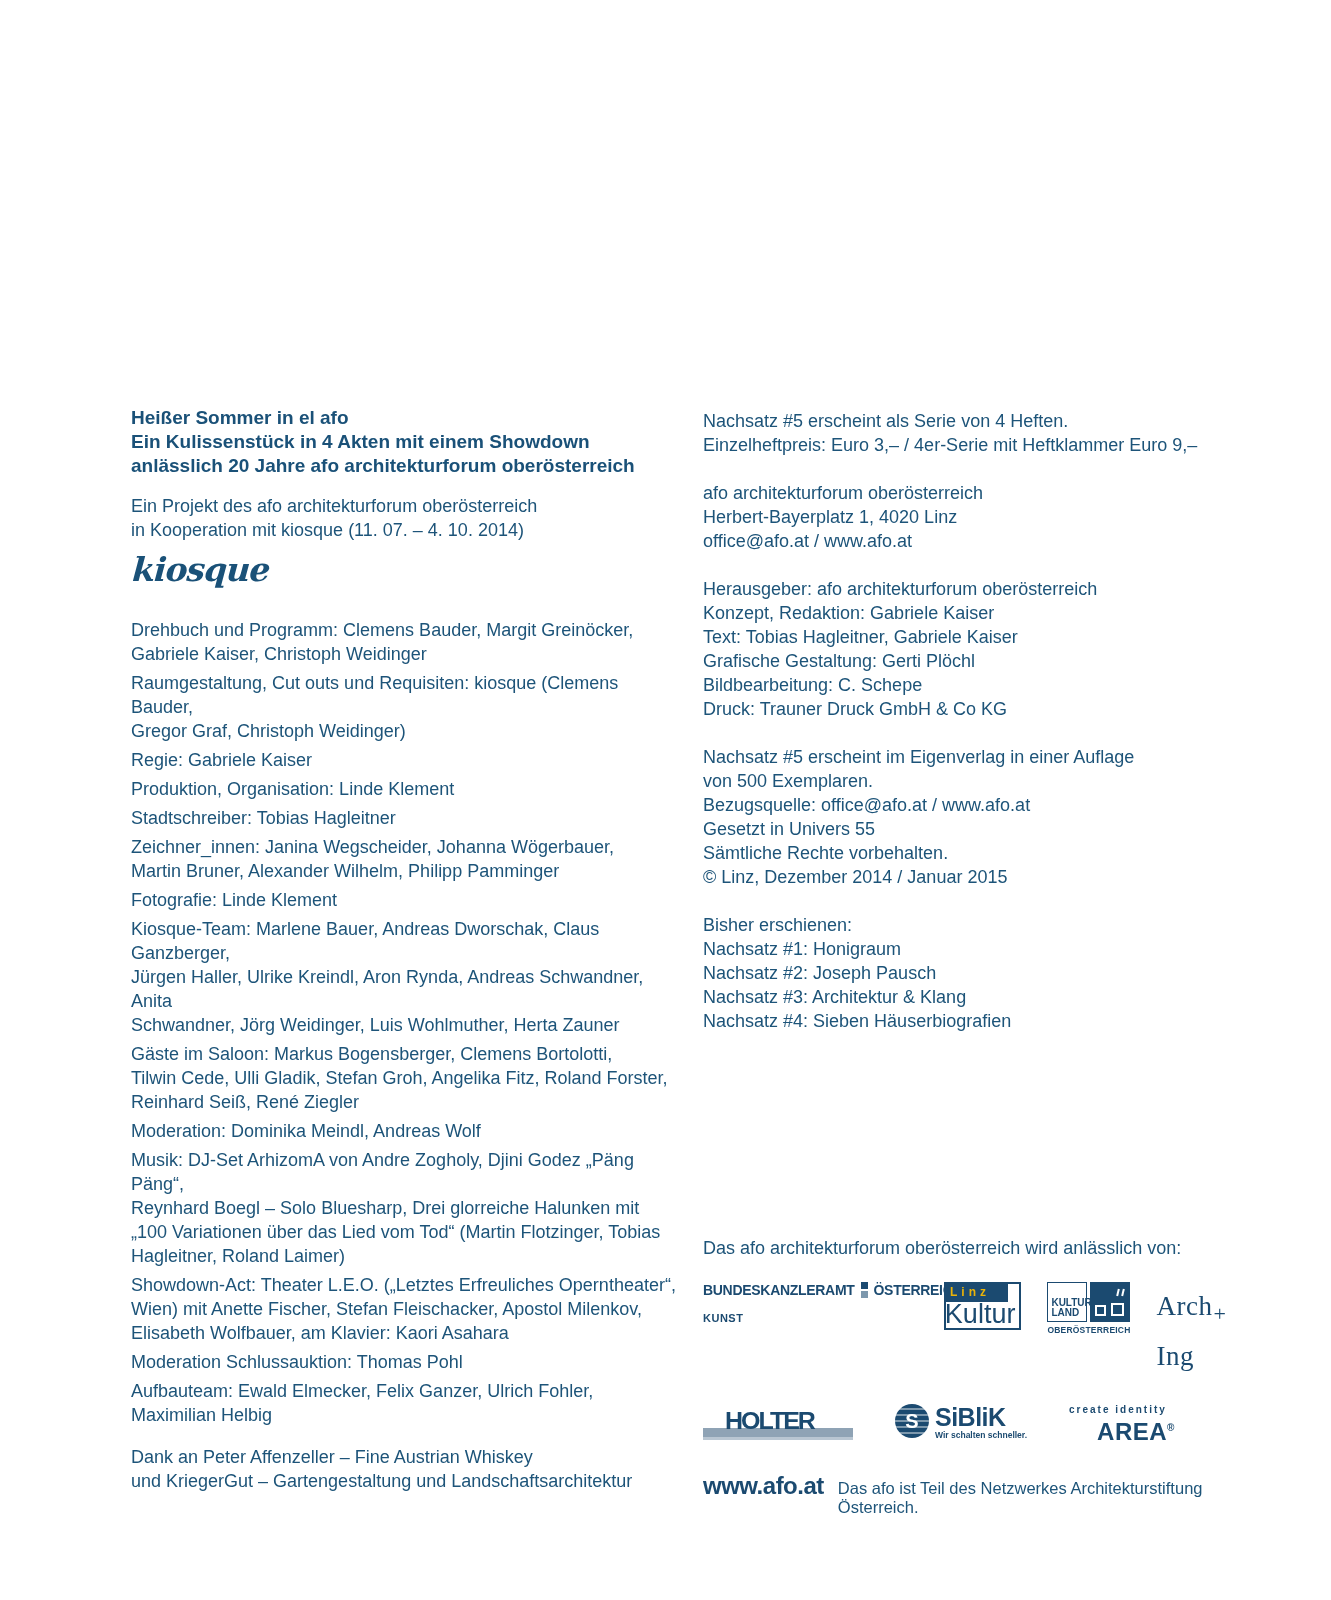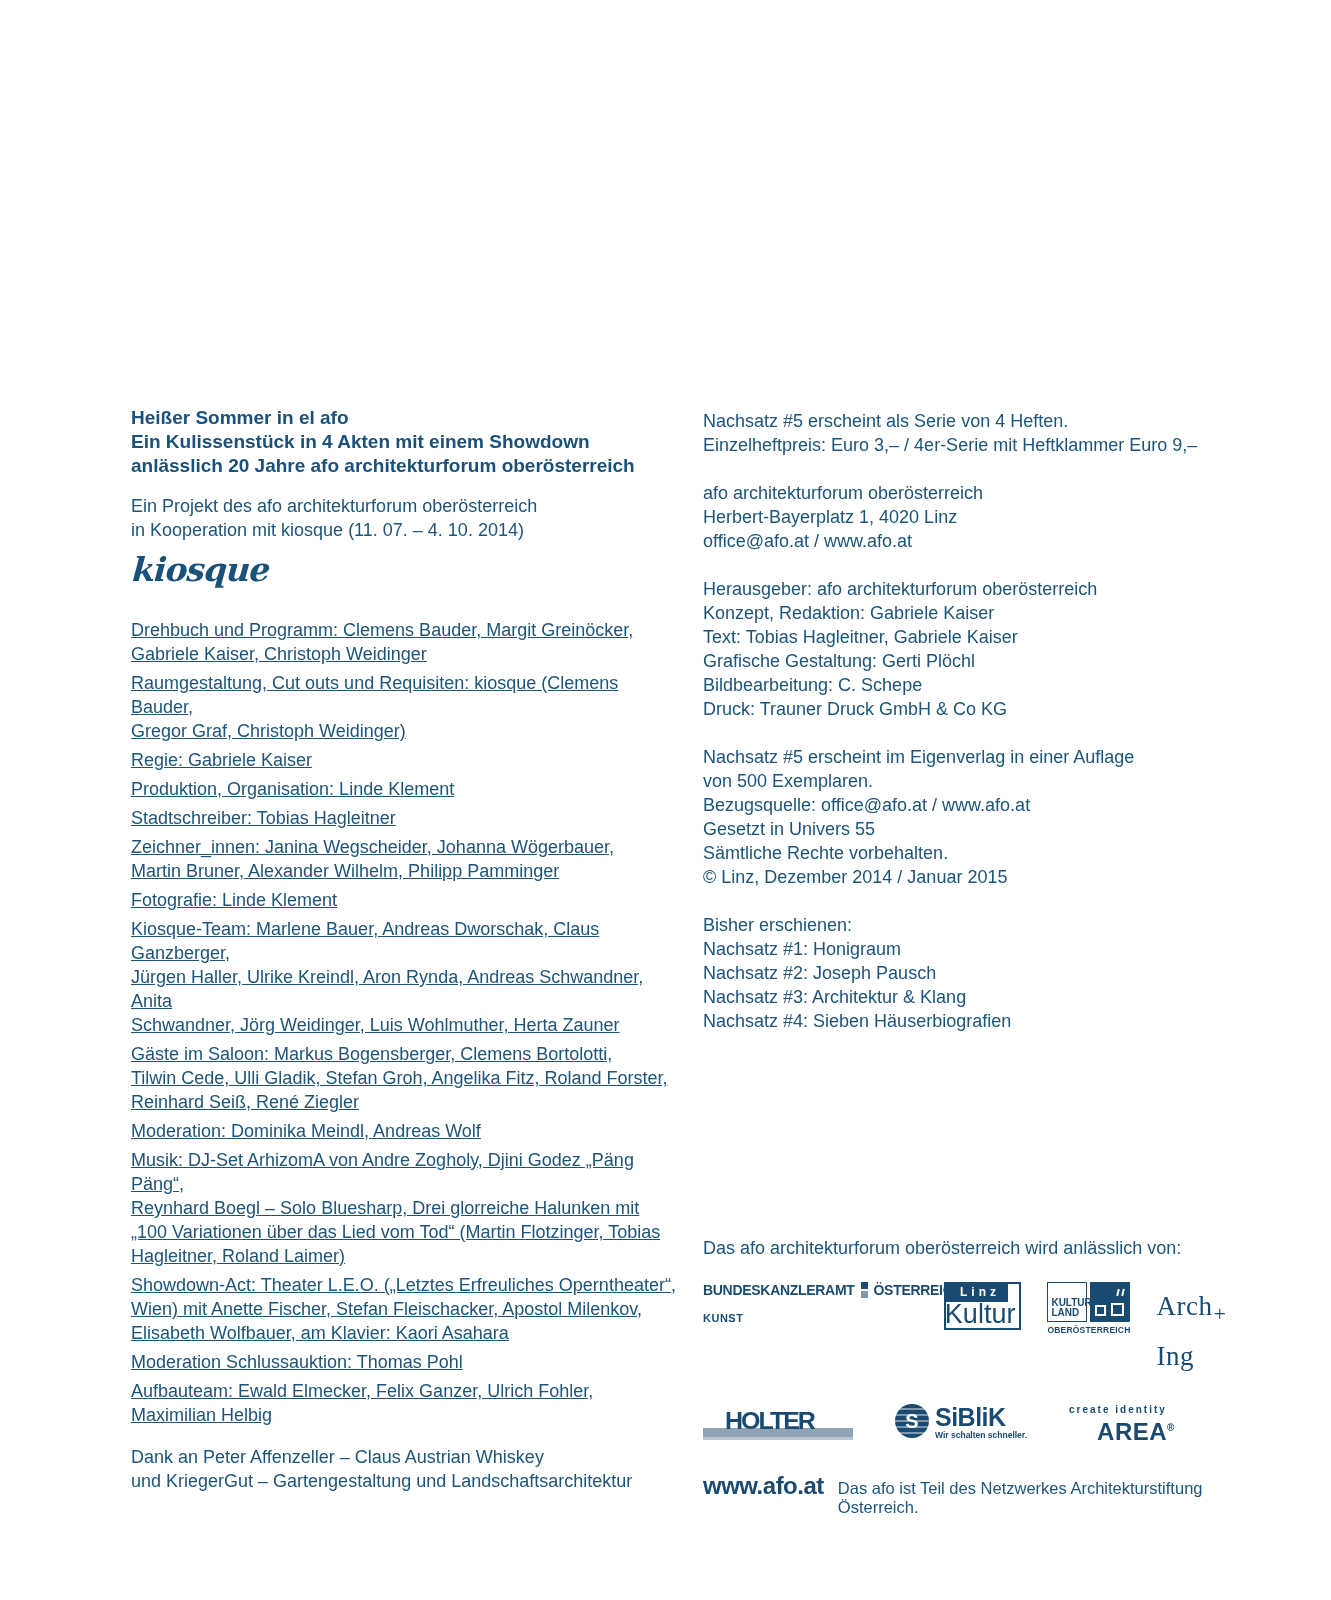--- a/index.html
+++ b/index.html
@@ -21,21 +21,21 @@
   }
   .intro { margin-bottom: 8px; }
   .kiosque {
     font-family: "DejaVu Serif", serif;
     font-style: italic; font-weight: bold;
     font-size: 33px; line-height: 40px;
     letter-spacing: -1px; transform: skewX(-4deg);
     transform-origin: left bottom;
     margin-bottom: 28px; color: #1a5178;
   }
-  .credit { margin-bottom: 5px; text-decoration: underline; }
+  .credit { margin-bottom: 5px; }
   .thanks { margin-top: 18px; }
 
   .col-right .block { margin-bottom: 24px; }
 
   
   .support { position: absolute; left: 703px; top: 1236px; width: 540px; }
   .support-heading { font-size: 18px; line-height: 24px; margin-bottom: 22px; }
 
   .logo-row { display: flex; align-items: flex-start; gap: 26px; }
   .logo-row2 { display: flex; align-items: flex-start; gap: 42px; margin-top: 22px; }
@@ -47,22 +47,22 @@
   .bka-word { font-size: 14px; font-weight: bold; letter-spacing: -0.3px; }
   .bka-squares { display: inline-flex; flex-direction: column; gap: 2px; }
   .bka-squares .sq1 { width: 7px; height: 7px; background: #1b4a70; }
   .bka-squares .sq2 { width: 7px; height: 7px; background: #7d98ad; }
   .bka-sub { font-size: 11px; font-weight: bold; letter-spacing: 0.5px; margin-top: 14px; }
 
   
   .linz-box { width: 96px; height: 48px; border: 2px solid #1b4a70; position: relative; background: #fff; }
   .linz-top {
     position: absolute; top: -2px; left: -2px; width: 64px; height: 20px;
-    background: #1b4a70; color: #ffffff; font-size: 12px; font-weight: bold;
-    letter-spacing: 4px; padding: 3px 0 0 16px;
+    background: #1b4a70; color: #eab308; font-size: 12px; font-weight: bold;
+    letter-spacing: 4px; padding: 3px 0 0 6px;
   }
   .linz-bottom {
     position: absolute; bottom: 0px; right: 4px;
     font-size: 27px; line-height: 27px; font-weight: normal; color: #1b4a70;
   }
 
   
   .kulturland { width: 86px; text-align: center; }
   .kl-squares { display: flex; gap: 3px; }
   .kl-left { width: 40px; height: 40px; border: 1px solid #1b4a70; background: #fff;
@@ -150,21 +150,21 @@
 „100 Variationen über das Lied vom Tod“ (Martin Flotzinger, Tobias
 Hagleitner, Roland Laimer)</p>
       <p class="para credit">Showdown-Act: Theater L.E.O. („Letztes Erfreuliches Operntheater“,
 Wien) mit Anette Fischer, Stefan Fleischacker, Apostol Milenkov,
 Elisabeth Wolfbauer, am Klavier: Kaori Asahara</p>
       <p class="para credit">Moderation Schlussauktion: Thomas Pohl</p>
       <p class="para credit">Aufbauteam: Ewald Elmecker, Felix Ganzer, Ulrich Fohler,
 Maximilian Helbig</p>
     </div>
 
-    <p class="para thanks">Dank an Peter Affenzeller – Claus Austrian Whiskey
+    <p class="para thanks">Dank an Peter Affenzeller – Fine Austrian Whiskey
 und KriegerGut – Gartengestaltung und Landschaftsarchitektur</p>
   </div>
 
   <div class="col-right">
     <p class="para block">Nachsatz #5 erscheint als Serie von 4 Heften.
 Einzelheftpreis: Euro 3,– / 4er-Serie mit Heftklammer Euro 9,–</p>
     <p class="para block">afo architekturforum oberösterreich
 Herbert-Bayerplatz 1, 4020 Linz
 office@afo.at / www.afo.at</p>
     <p class="para block">Herausgeber: afo architekturforum oberösterreich

